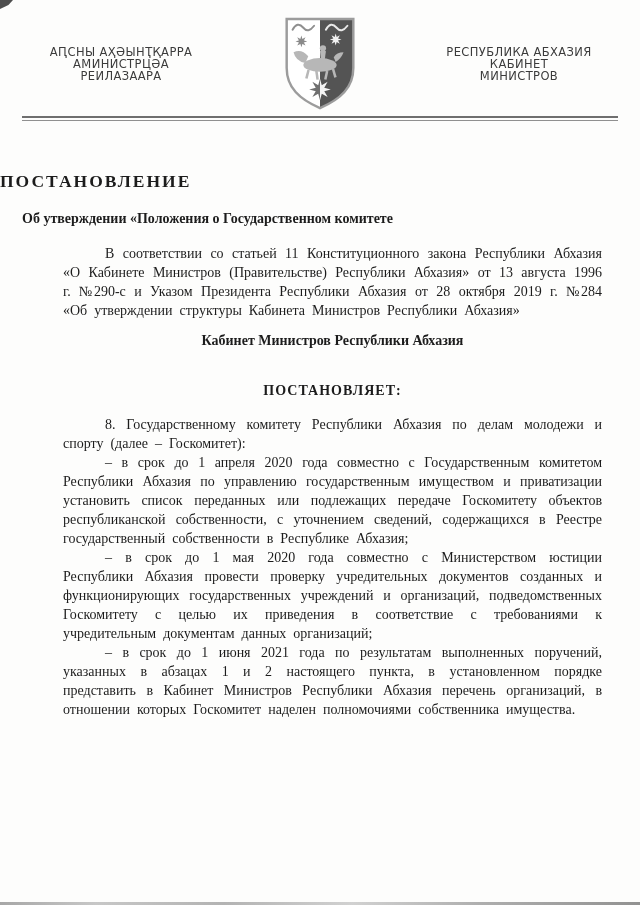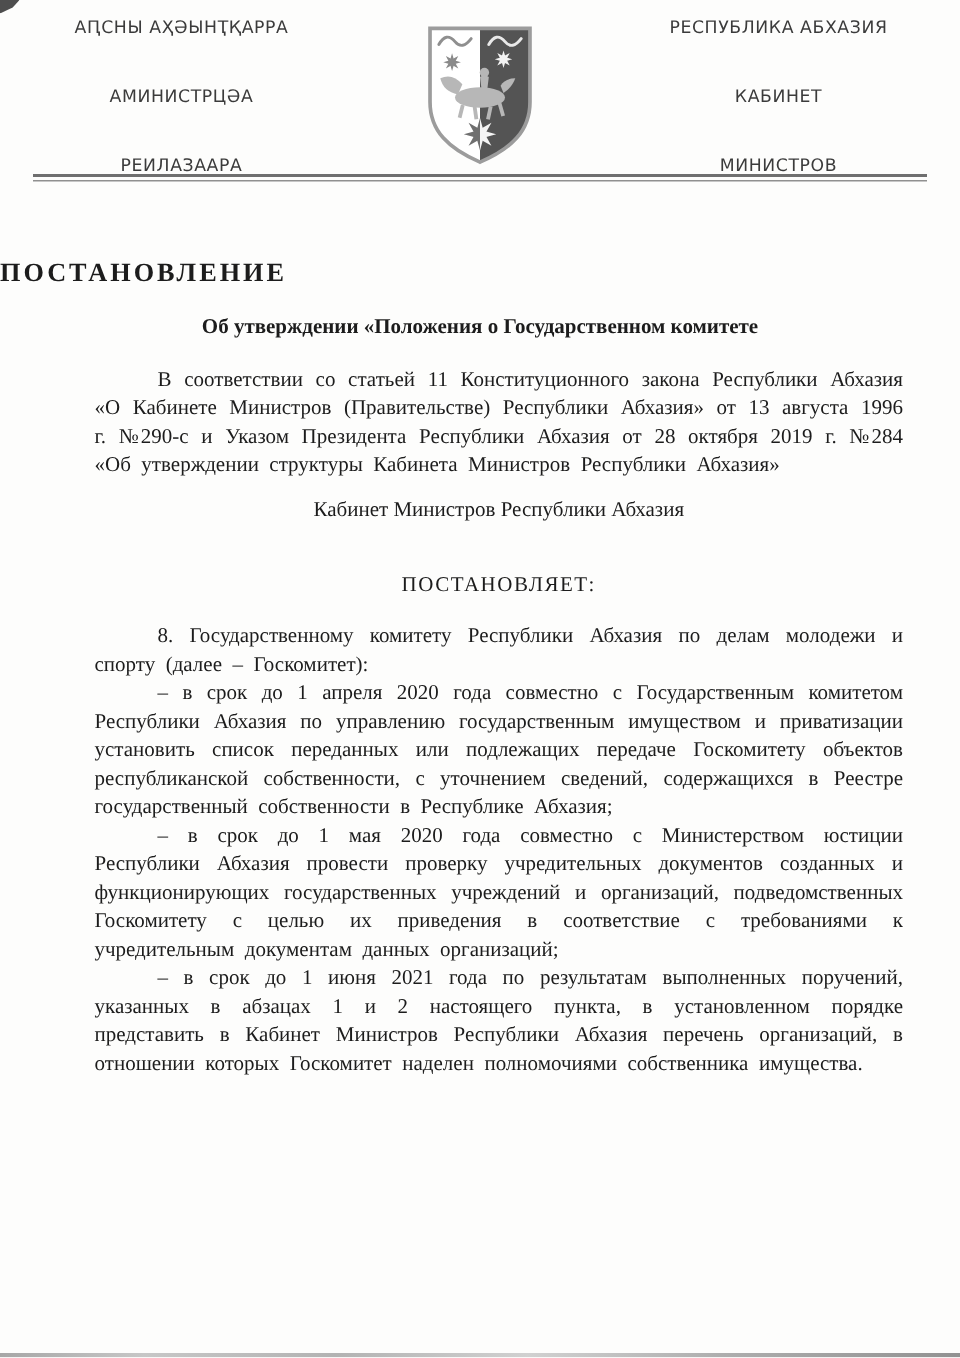--- a/index.html
+++ b/index.html
@@ -11,43 +11,43 @@
     font-family:"Liberation Serif","DejaVu Serif",serif;
     color:#1c1c1c;
     box-sizing:border-box;
   }
   
   .header{
     display:flex;justify-content:space-between;align-items:center;
     padding:16px 26px 0 26px;height:96px;
   }
   .org-block{
-    width:190px;display:flex;flex-direction:column;gap:34px;
+    width:190px;display:flex;flex-direction:column;gap:0;
     text-align:center;
     font-family:"DejaVu Sans","Liberation Sans",sans-serif;
     font-size:11.5px;line-height:1.05;color:#3b3b3b;letter-spacing:.4px;
   }
   .crest{width:76px;height:98px;flex:0 0 auto;}
   .rule{
     margin:4px 22px 0 22px;height:2px;
     border-top:2px solid #6f6f6f;border-bottom:1px solid #909090;
   }
   
   .doc-title{
     margin-top:50px;font-weight:bold;
     font-size:17.5px;letter-spacing:2px;
   }
-  .doc-subtitle{margin-top:17px;text-align:center;font-weight:bold;
-    font-size:14px;line-height:20px;}
+  .doc-subtitle{margin-top:17px;text-align:left;font-weight:bold;
+    font-size:14px;line-height:20px;padding-left:22px;}
   .textcol{margin:15px 38px 0 63px;}
   p.para{
     margin:0;text-align:justify;text-align-last:left;
     font-size:14px;line-height:19px;text-indent:42px;word-spacing:3.5px;
   }
-  .center-bold{text-align:center;font-weight:normal;font-size:14px;margin:0;}
+  .center-bold{text-align:center;font-weight:bold;font-size:14px;margin:0;}
   .cabinet-heading{margin-top:13px;}
   .resolves-heading{margin-top:34px;letter-spacing:1px;}
   .items{margin-top:16px;}
   
   .corner-smudge{
     position:absolute;top:0;left:0;width:13px;height:9px;background:#2f2f2f;
     clip-path:polygon(0 0,100% 0,65% 55%,0 100%);opacity:.85;
   }
   .bottom-scan-edge{
     position:absolute;bottom:0;left:0;right:0;height:3px;opacity:.75;

